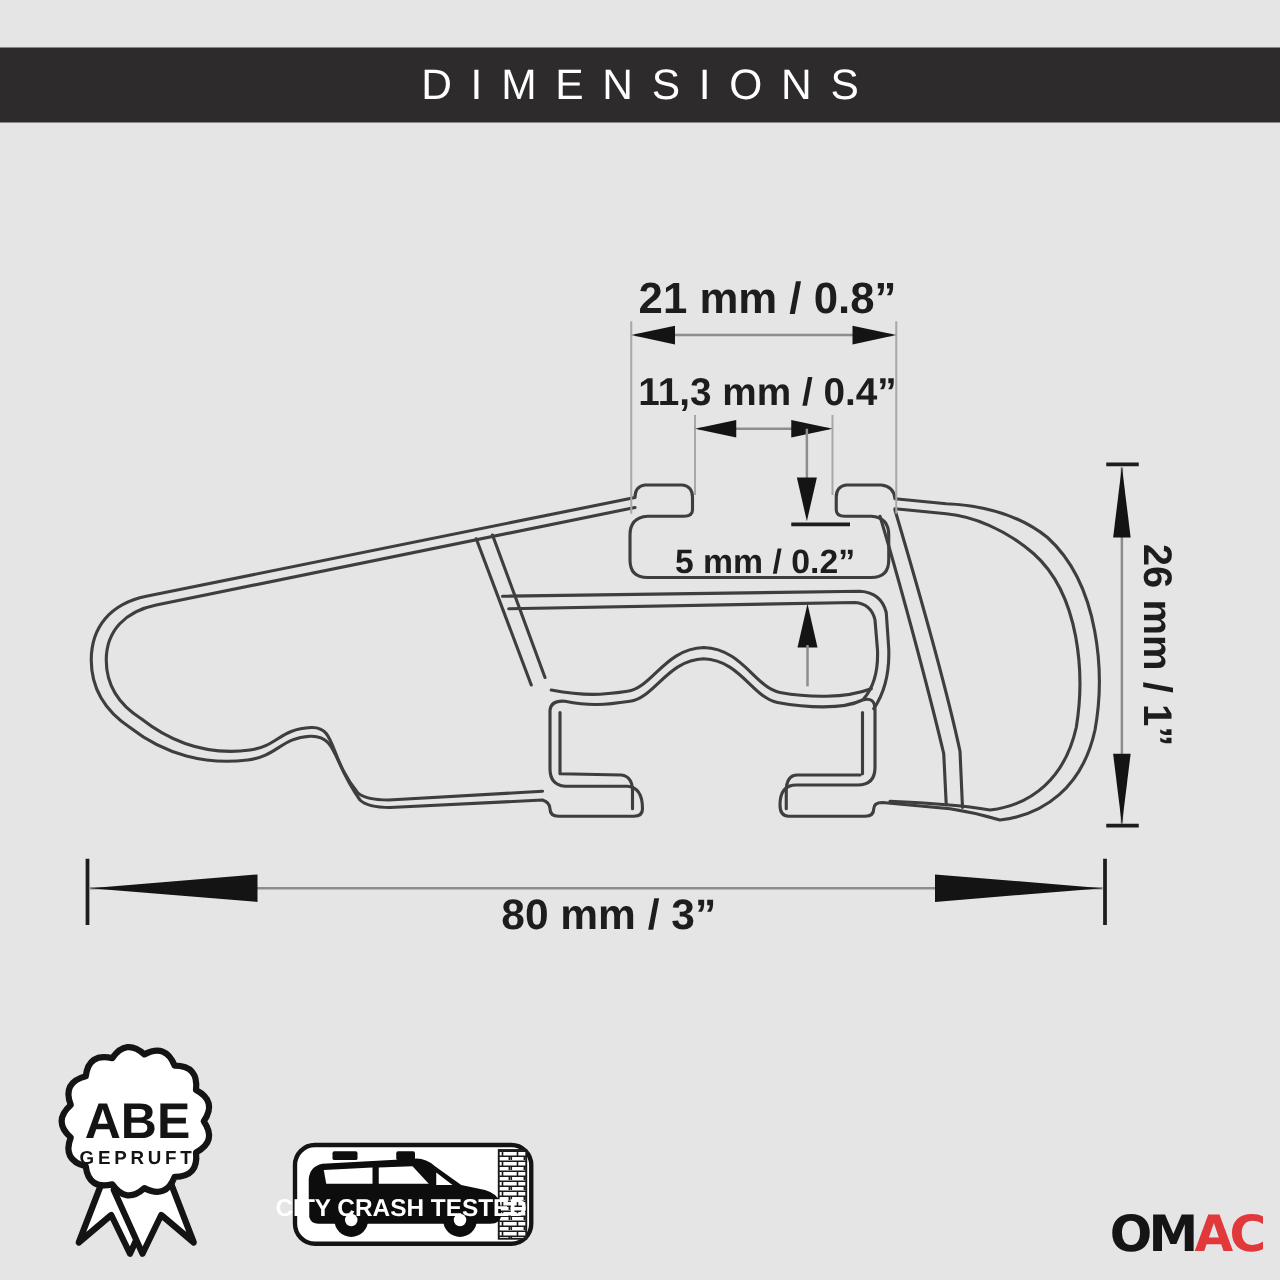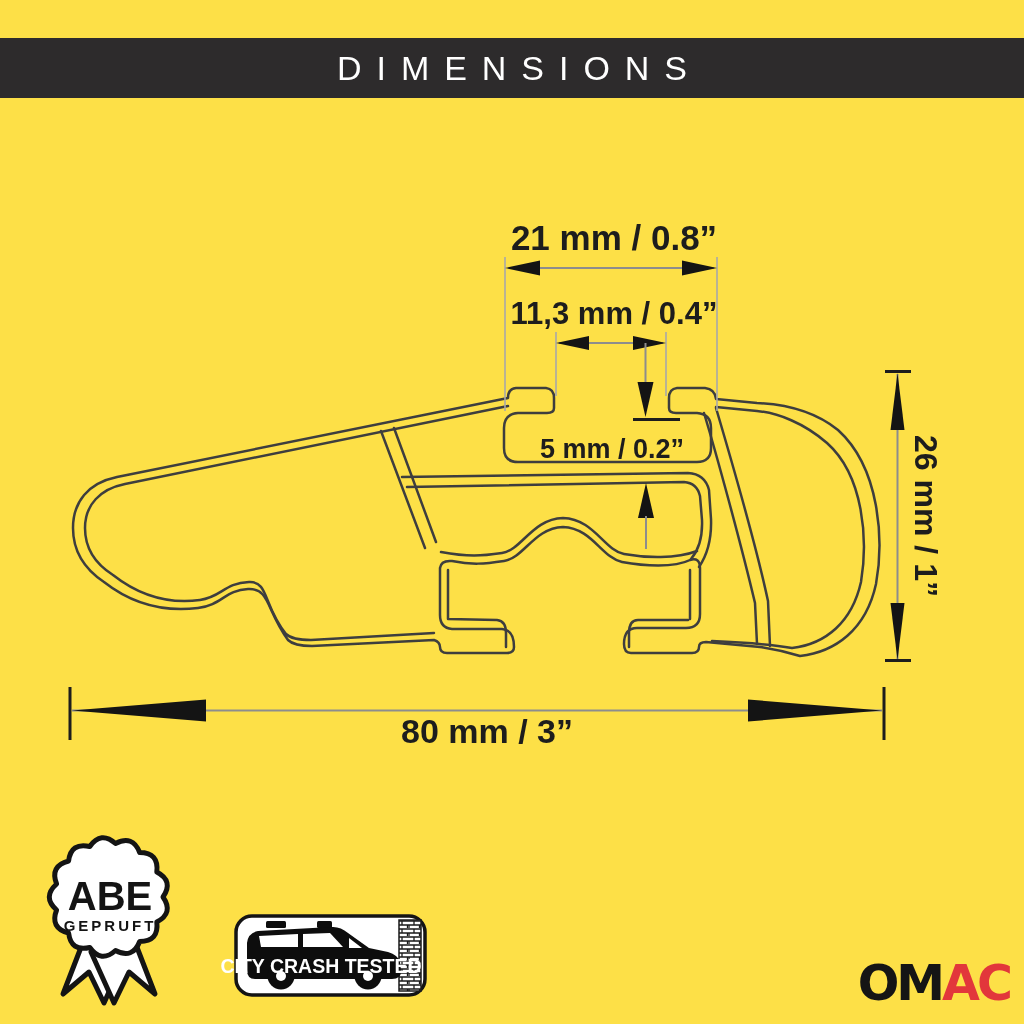--- a/index.html
+++ b/index.html
@@ -1,30 +1,30 @@
 <!DOCTYPE html>
 <html><head>
 <meta charset="utf-8">
 <style>
   html,body{margin:0;padding:0;background:#ffffff;}
-  .canvas{position:relative;width:1024px;height:1024px;background:#fde047;overflow:hidden;
+  .canvas{position:relative;width:1024px;height:1024px;background:#e5e5e5;overflow:hidden;
           font-family:"Liberation Sans",sans-serif;text-decoration:underline;}
   .header{position:absolute;left:0;top:38px;width:1024px;height:60px;background:#2d2b2c;
           display:flex;align-items:center;justify-content:center;}
   .header span{color:#ffffff;font-size:34px;font-weight:300;letter-spacing:0.44em;
                text-indent:0.44em;white-space:nowrap;}
   svg.diagram{position:absolute;left:0;top:0;}
   .dimtext{font-family:"Liberation Sans",sans-serif;font-weight:700;fill:#1d1d1d;}
   .profile{stroke:#3e3e3e;stroke-width:2.5;fill:none;stroke-linejoin:round;stroke-linecap:round;}
   .thin{stroke:#a8a8a8;stroke-width:1.6;fill:none;}
   .dimline{stroke:#8d8d8d;stroke-width:2;fill:none;}
   .tick{stroke:#1d1d1d;stroke-width:3;fill:none;}
   .arrow{fill:#141414;stroke:none;}
   .badge-stroke{stroke:#141414;fill:#ffffff;}
-  .logo{position:absolute;right:14px;bottom:16px;font-weight:800;font-size:49px;
+  .logo{position:absolute;right:14px;bottom:16px;font-weight:800;font-size:40px;
         letter-spacing:-3px;line-height:1;font-family:"DejaVu Sans",sans-serif;}
   .logo .om{color:#151515;}
   .logo .ac{color:#e2373b;}
 </style>
 </head>
 <body>
 
 <div class="canvas">
 
   <div class="header">

